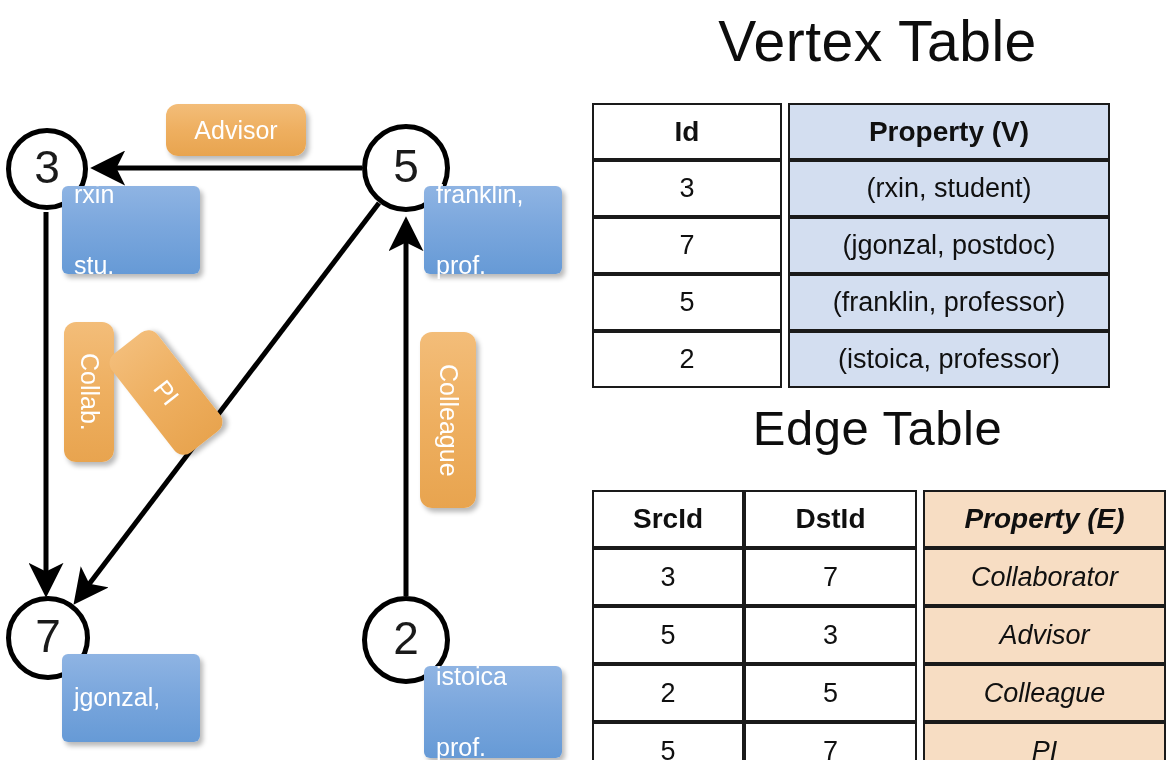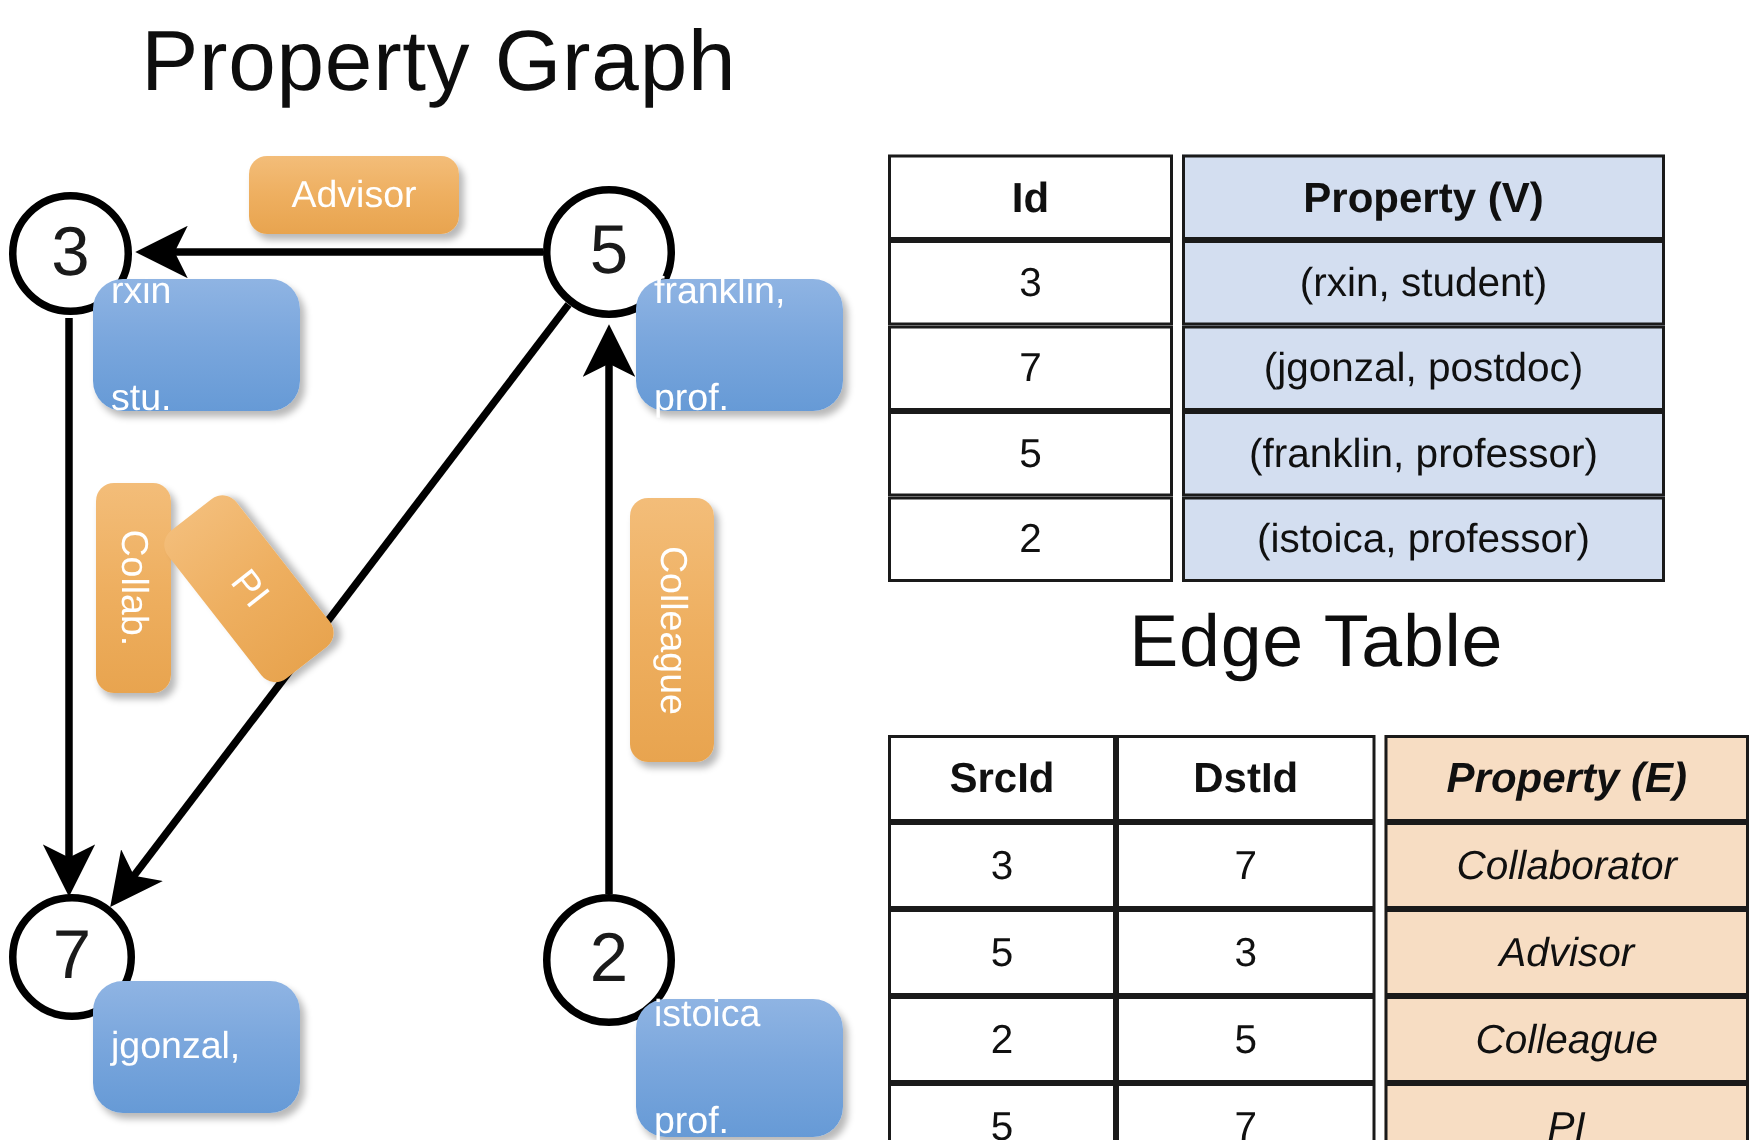--- a/index.html
+++ b/index.html
@@ -27,21 +27,21 @@
 
   .node{
     position:absolute;border:5px solid #000;border-radius:50%;
     background:#fff;box-sizing:border-box;
     display:flex;align-items:center;justify-content:center;
     font-size:46px;font-weight:300;color:#1a1a1a;line-height:1;
   }
   .node span{transform:translateY(-2px);}
 
   .prop-box{
-    position:absolute;box-sizing:border-box;border-radius:20px;
+    position:absolute;box-sizing:border-box;border-radius:6px;
     color:#ffffff;font-size:25px;line-height:1.25;
     padding:8px 12px;
     box-shadow:3px 4px 5px rgba(0,0,0,.28);
     background:linear-gradient(180deg,#8fb4e3 0%,#7ba7dd 45%,#669ad6 100%);
     display:flex;flex-direction:column;justify-content:center;gap:40px;
   }
   .edge-label{
     position:absolute;box-sizing:border-box;border-radius:12px;
     color:#ffffff;font-size:25px;line-height:1;
     box-shadow:3px 4px 5px rgba(0,0,0,.28);
@@ -73,21 +73,21 @@
   #edge-table .c-src{width:152px;}
   #edge-table .c-dst{width:173px;}
   #edge-table .c-prop{width:243px;font-style:italic;}
   #edge-table td,#edge-table th{height:54px;line-height:54px;}
 </style>
 </head>
 <body>
 
 <div id="stage">
 
-  <div class="big-title" id="title-property-graph">Property Graph</div>
+  <div class="big-title" id="title-vertex-table">Vertex Table</div>
   <div class="big-title" id="title-edge-table">Edge Table</div>
 
   <div id="graph">
 
     <svg id="graph-edges" viewBox="0 0 585 760">
       <defs>
         <marker id="arrow" viewBox="0 0 12 12" refX="10" refY="6" markerWidth="7" markerHeight="7" orient="auto-start-reverse">
           <path d="M 0 0 L 12 6 L 0 12 L 3 6 z" fill="#000"></path>
         </marker>
       </defs>

